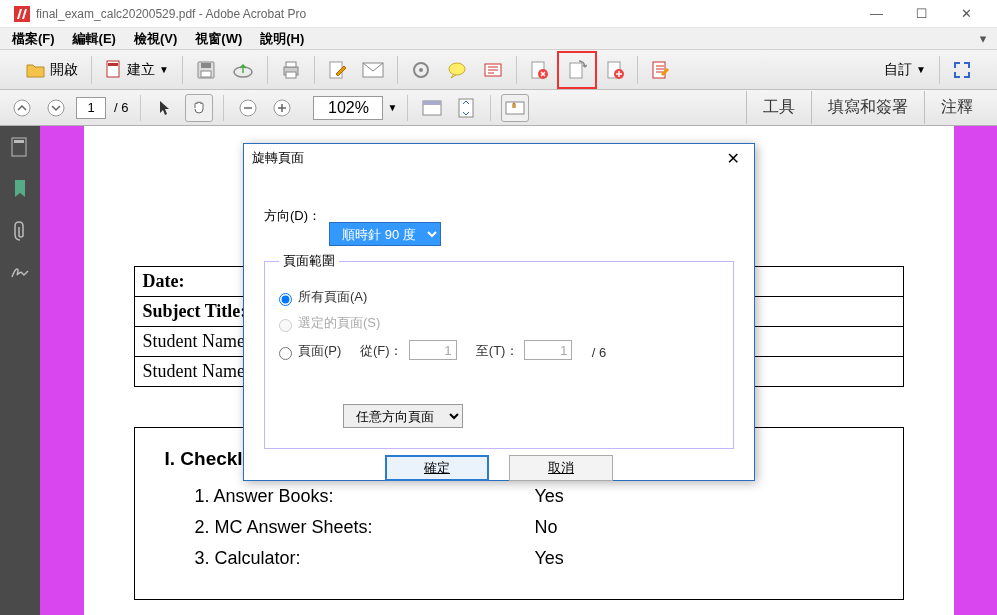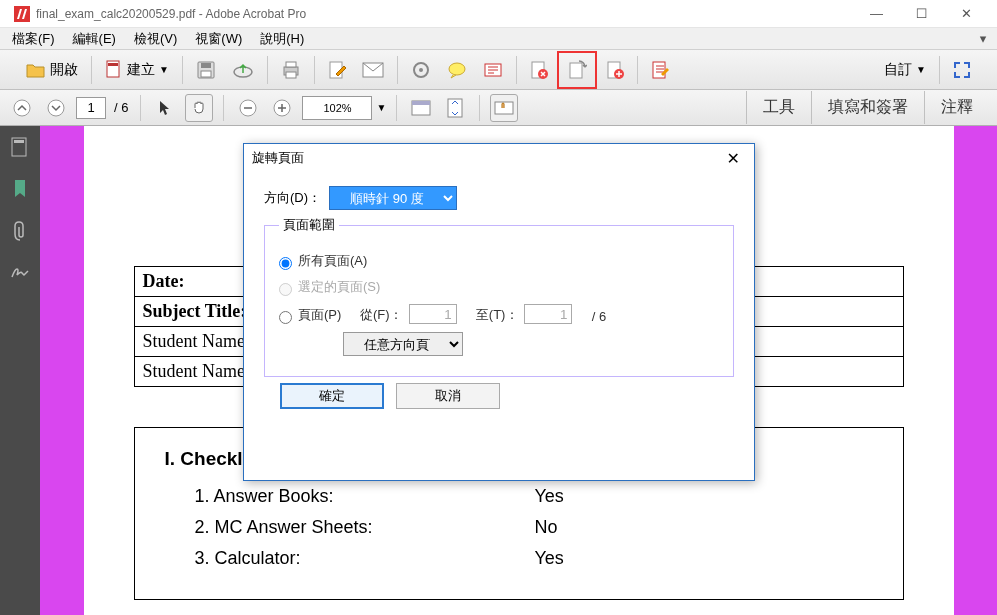--- a/index.html
+++ b/index.html
@@ -5,35 +5,35 @@
 * { margin: 0; padding: 0; box-sizing: border-box; font-family: "Microsoft JhengHei", "Segoe UI", Arial, sans-serif; }
 body { width: 997px; height: 615px; background: #fff; overflow: hidden; position: relative; font-size: 13px; }
 
 .titlebar { height: 28px; background: #fff; display: flex; align-items: center; padding: 0 8px; border-bottom: 1px solid #e5e5e5; color: #666; }
 .titlebar .app-icon { width: 16px; height: 16px; margin: 0 6px; }
 .titlebar .title-text { flex: 1; font-size: 12px; }
 .titlebar .win-btns { display: flex; }
 .titlebar .win-btn { width: 45px; height: 28px; display: flex; align-items: center; justify-content: center; color: #555; }
 
 .menubar { height: 22px; background: #f0f0f0; display: flex; align-items: center; padding: 0 4px; gap: 2px; font-size: 13px; border-bottom: 1px solid #d0d0d0; }
-.menubar .menu-item { padding: 2px 8px; }
+.menubar .menu-item { padding: 2px 8px; font-weight: bold; }
 .menubar .dd { margin-left: auto; width: 20px; text-align: center; color: #555; }
 
 .toolbar { height: 40px; background: linear-gradient(#f5f5f5,#e6e6e6); border-bottom: 1px solid #c0c0c0; display: flex; align-items: center; padding: 0 19px; gap: 2px; }
 .toolbar .btn { height: 32px; min-width: 32px; display: flex; align-items: center; justify-content: center; border: 1px solid transparent; border-radius: 2px; padding: 0 6px; gap: 4px; }
 .toolbar .btn.labeled { font-size: 14px; }
 .toolbar .sep { width: 1px; height: 28px; background: #c8c8c8; margin: 0 4px; }
 .toolbar .highlight-box { border: 2px solid #e33; padding: 1px; display: flex; }
 .toolbar .spacer { flex: 1; }
 
 .navbar { height: 36px; background: linear-gradient(#f5f5f5,#e6e6e6); border-bottom: 1px solid #b0b0b0; display: flex; align-items: center; padding: 0 8px; gap: 6px; }
 .navbar .ico-btn { width: 28px; height: 28px; display: flex; align-items: center; justify-content: center; border: 1px solid transparent; border-radius: 3px; }
 .navbar .page-input { width: 30px; height: 22px; text-align: center; border: 1px solid #999; background: #fff; font-size: 13px; }
 .navbar .page-total { font-size: 13px; padding: 0 2px; }
-.navbar .zoom-sel { width: 70px; height: 24px; text-align: center; border: 1px solid #999; background: #fff; font-size: 11px; }
+.navbar .zoom-sel { width: 70px; height: 24px; text-align: center; border: 1px solid #999; background: #fff; font-size: 16px; margin-left: 11px; }
 .navbar .sep { width: 1px; height: 26px; background: #c8c8c8; margin: 0 4px; }
 .navbar .right-links { margin-left: auto; display: flex; gap: 0; }
 .navbar .link-tab { padding: 6px 16px; font-size: 16px; color: #333; border-left: 1px solid #c0c0c0; }
 
 .content { display: flex; height: calc(615px - 28px - 22px - 40px - 36px); }
 .sidebar { width: 40px; background: #4a4a4a; display: flex; flex-direction: column; align-items: center; padding-top: 10px; gap: 20px; }
 .sidebar .side-ico { width: 22px; height: 22px; display: flex; align-items: center; justify-content: center; color: #bbb; }
 
 .doc-area { flex: 1; background: #d946ef; overflow: hidden; position: relative; }
 .page { background: #fff; margin: 0 auto; width: 870px; min-height: 600px; padding: 20px 50px; position: relative; top: 0; }
@@ -46,29 +46,29 @@
 .checklist-box h3 { font-size: 19px; font-weight: bold; margin-bottom: 16px; }
 .checklist-box .row { display: flex; font-size: 18px; margin: 10px 0 10px 30px; }
 .checklist-box .row .q { width: 340px; }
 
 .dialog { position: absolute; left: 243px; top: 143px; width: 512px; height: 338px; background: #fff; border: 1px solid #2a6fbf; box-shadow: 2px 2px 10px rgba(0,0,0,.3); z-index: 100; font-size: 13px; }
 .dialog .dlg-title { height: 28px; display: flex; align-items: center; padding: 0 8px; font-size: 13px; }
 .dialog .dlg-title .close { margin-left: auto; font-size: 16px; padding: 0 6px; }
 .dialog .dlg-body { padding: 8px 20px; }
 .dialog .row { display: flex; align-items: center; margin: 6px 0; gap: 8px; }
 .dialog .lbl { min-width: 56px; }
-.dialog select { height: 24px; border: 1px solid #999; font-size: 13px; padding: 0 16px; }
+.dialog select { height: 24px; border: 1px solid #999; font-size: 13px; padding: 0 8px; margin-top: 36px; }
 .dialog select.hl { background: #3399ff; color: #fff; border: 1px solid #2a6fbf; }
 .dialog fieldset { border: 1px solid #c4b5fd; padding: 10px 14px 14px; margin-top: 6px; }
 .dialog fieldset legend { padding: 0 4px; }
 .dialog input[type=text].num { width: 48px; height: 20px; border: 1px solid #aaa; text-align: right; padding: 0 4px; color: #888; }
 .dialog input[type=text].num:disabled { background: #fff; color: #aaa; }
 .dialog .radio-row { display: flex; align-items: flex-end; gap: 6px; margin: 8px 0; color: #333; }
 .dialog .radio-row.disabled { color: #aaa; }
-.dialog .btn-row { display: flex; justify-content: flex-start; gap: 12px; padding: 6px 16px 0; }
+.dialog .btn-row { display: flex; justify-content: center; gap: 20px; padding: 6px 16px 0; text-decoration: underline; }
 .dialog .dlg-btn { width: 104px; height: 26px; border: 1px solid #aaa; background: #f3f3f3; font-size: 13px; }
 .dialog .dlg-btn.primary { border: 2px solid #2a7ad1; background: #eaf3fc; }
 
 svg { display: block; }
 </style>
 </head>
 <body>
 
 <div class="titlebar">
   <span class="app-icon">

